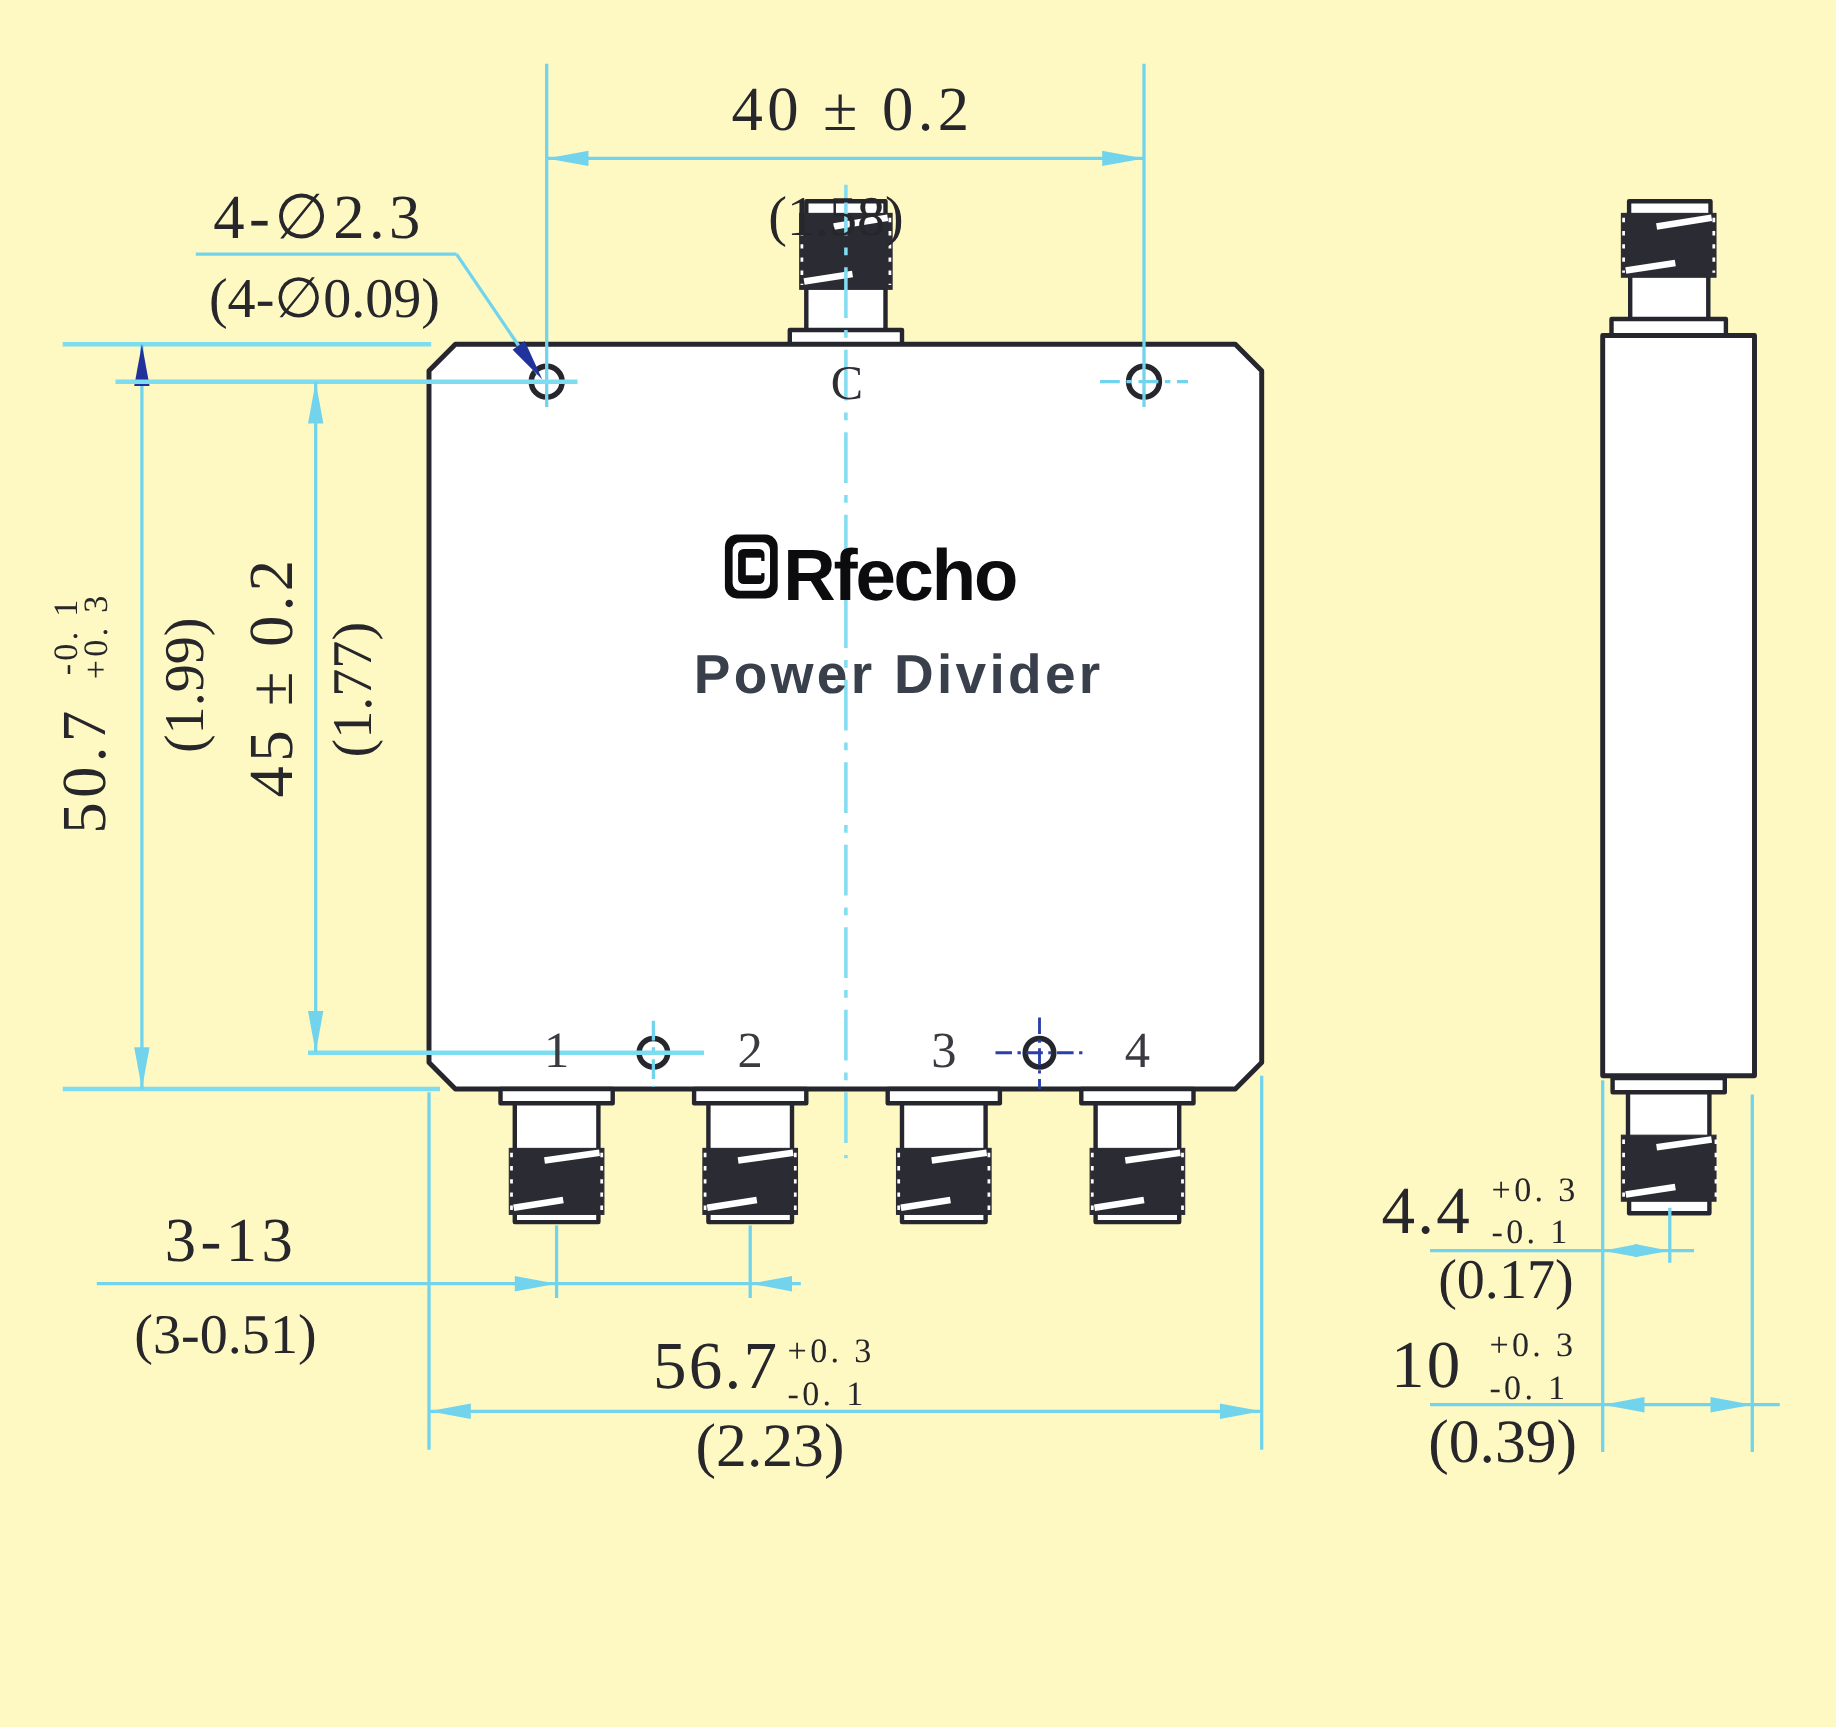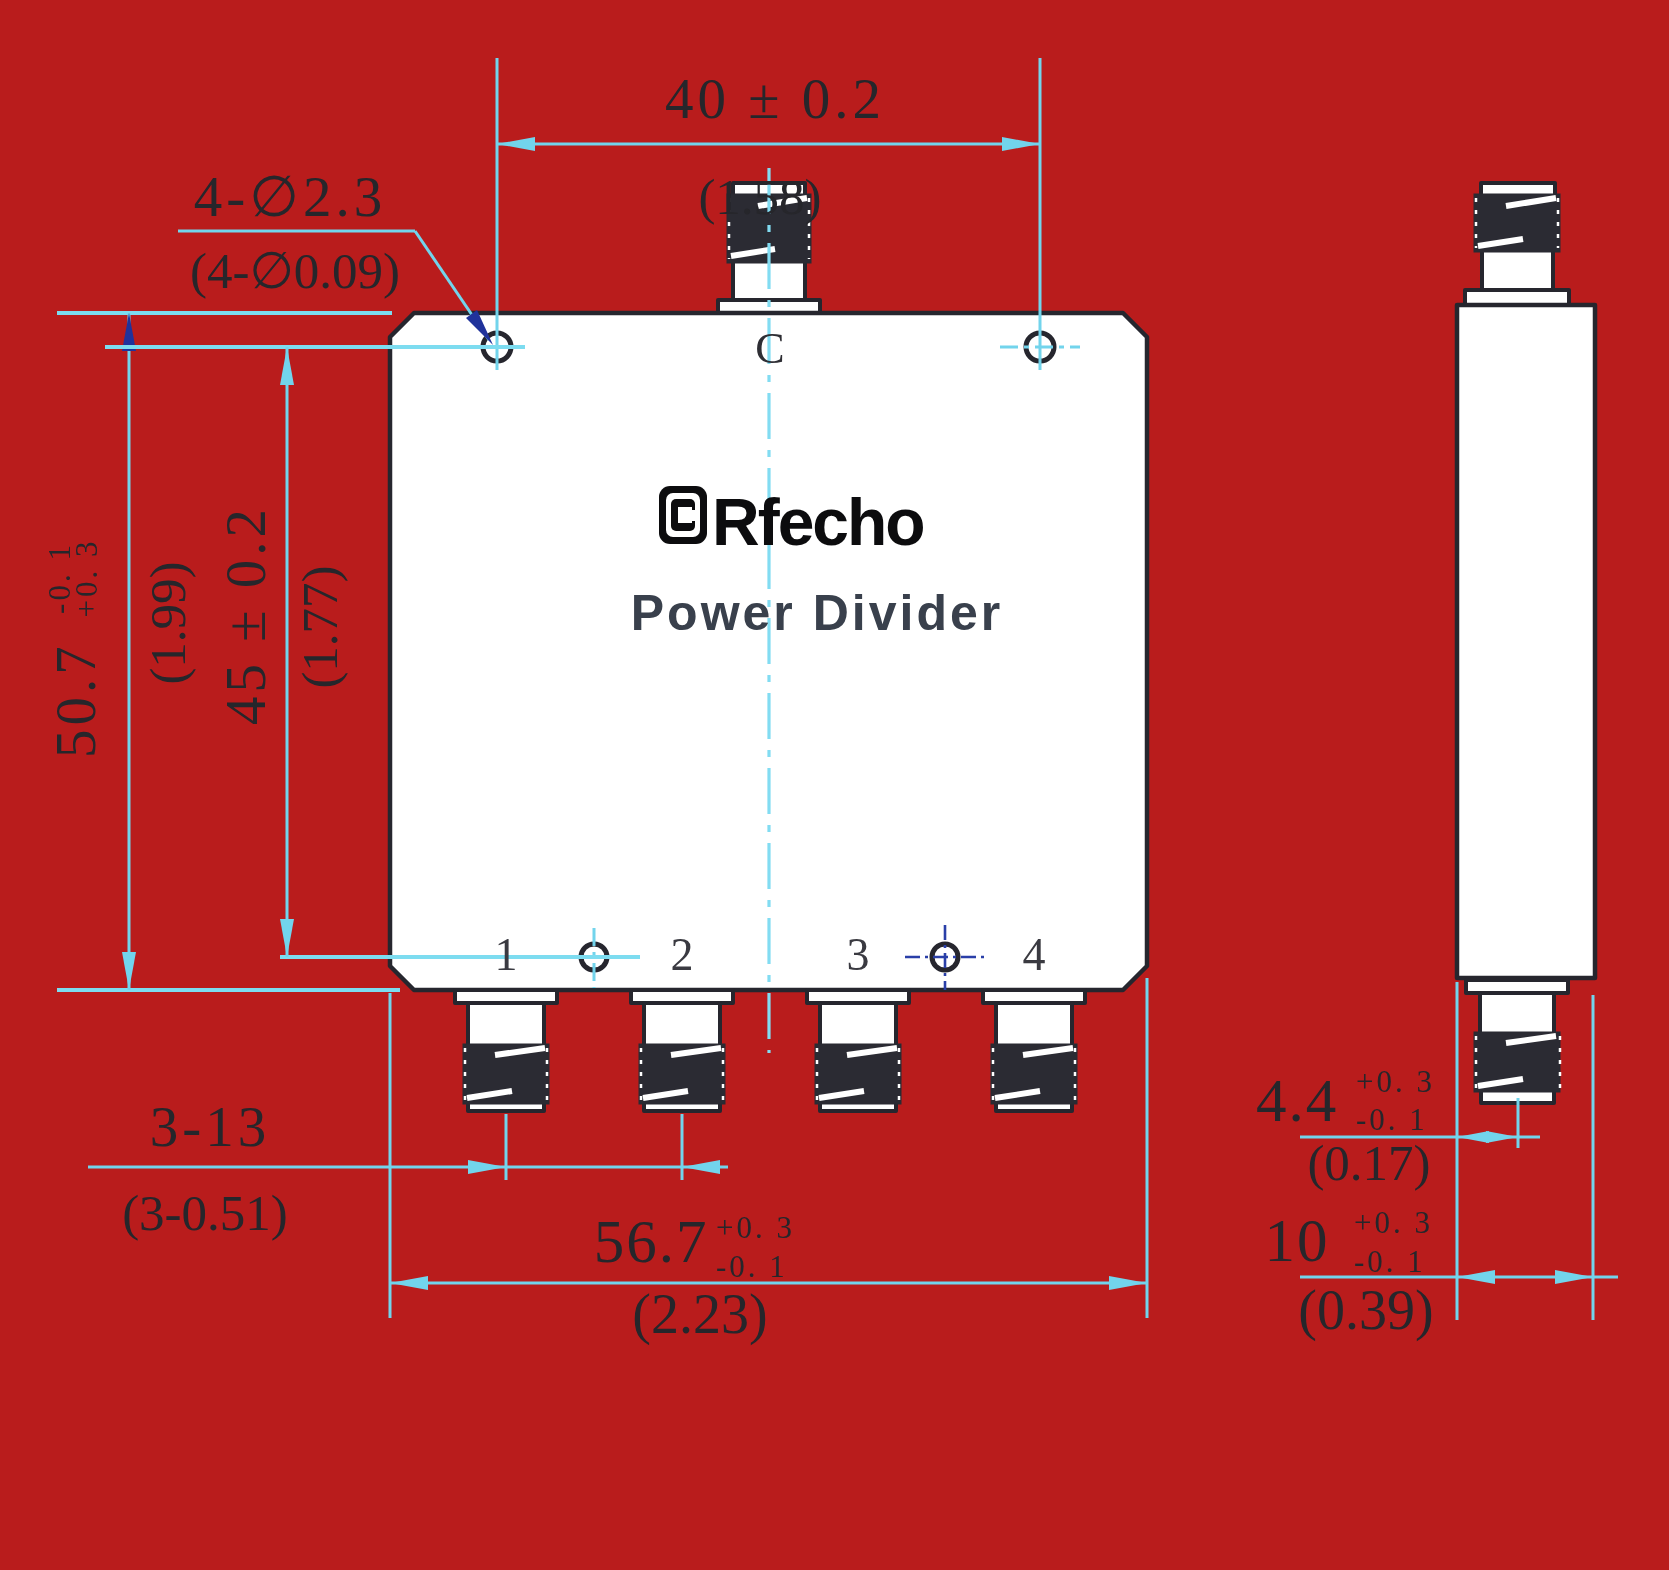--- a/index.html
+++ b/index.html
@@ -1,16 +1,16 @@
 <!DOCTYPE html>
 <html><head>
 <meta charset="utf-8">
 <style>
   html,body{margin:0;padding:0;background:#ffffff;}
-  .sheet{position:relative;width:1669px;height:1570px;background:#b91c1c;overflow:hidden;
+  .sheet{position:relative;width:1669px;height:1570px;background:#fef9c3;overflow:hidden;
          font-family:"Liberation Serif","DejaVu Serif",serif;}
   svg{position:absolute;left:0;top:0;}
 
   
   .part{fill:#ffffff;stroke:#26262e;stroke-width:4.5;stroke-linejoin:round;}
   .part-thin{fill:#ffffff;stroke:#26262e;stroke-width:4;stroke-linejoin:round;}
   .thread{fill:#2b2b33;stroke:#2b2b33;stroke-width:1;}
   .thread-slash{stroke:#ffffff;stroke-width:6;fill:none;}
   .thread-rib{stroke:#ffffff;stroke-width:2.5;fill:none;stroke-dasharray:4 8;}
   .hole{fill:#ffffff;stroke:#26262e;stroke-width:5;}

